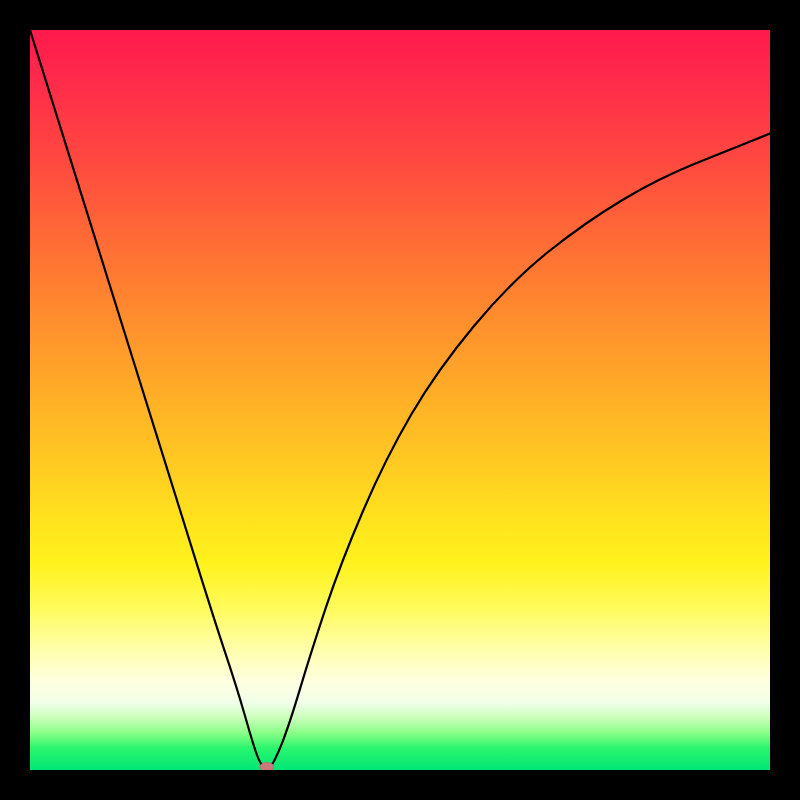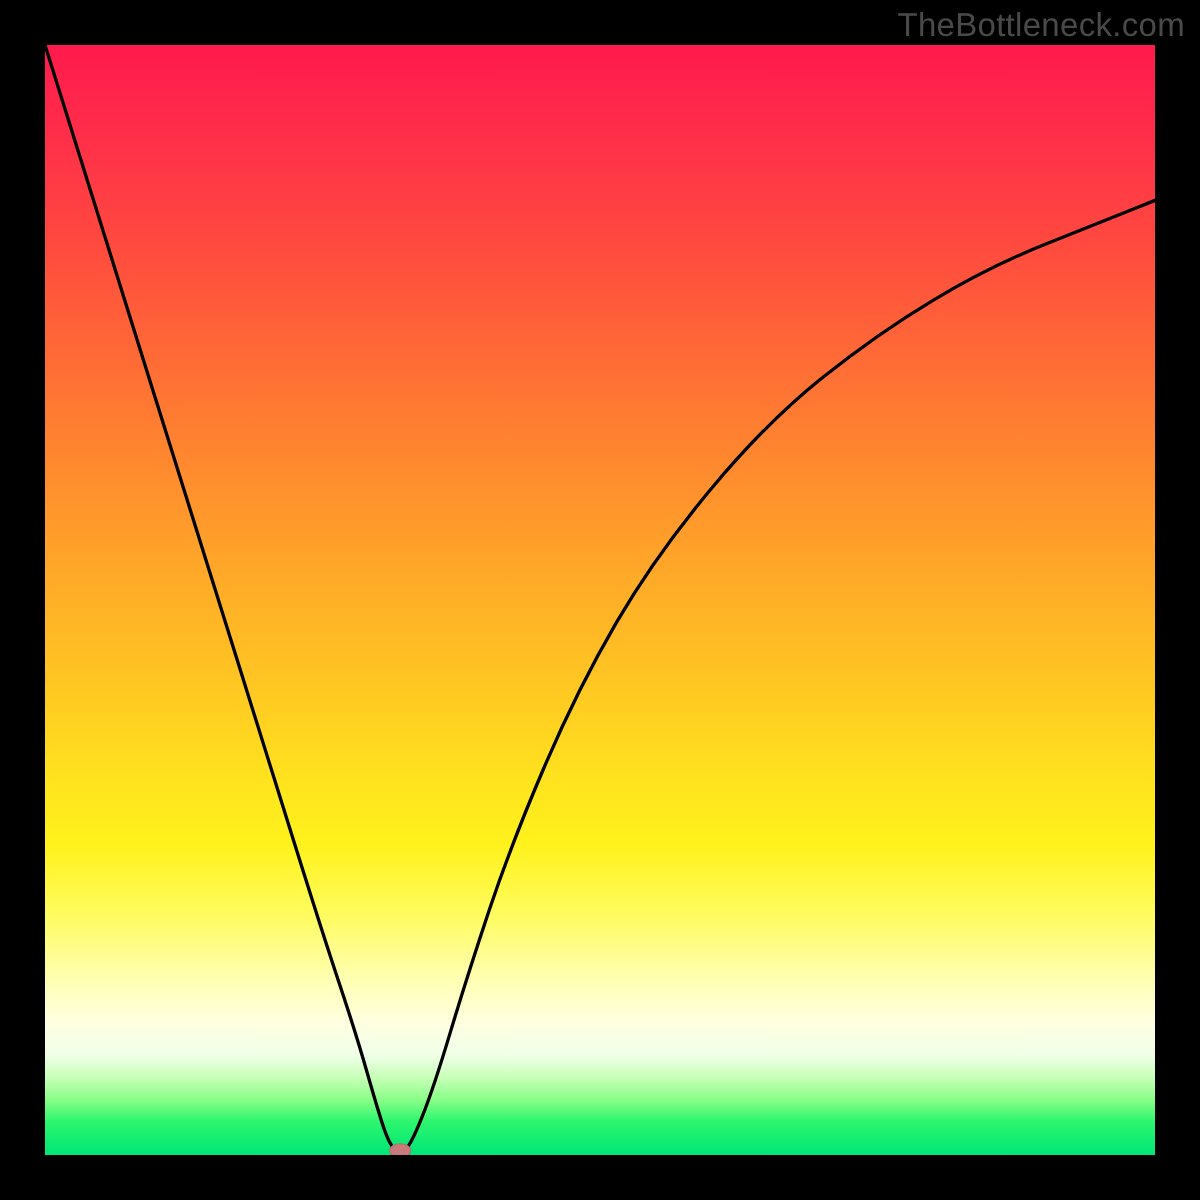--- a/index.html
+++ b/index.html
@@ -71,15 +71,14 @@
   <div class="plot-area">
 
     <svg class="curve-layer" viewBox="0 0 740 740" preserveAspectRatio="none">
       <path id="curve-path" fill="none" stroke="#000" stroke-width="2.2" stroke-linecap="round" stroke-linejoin="round" d="M 0.00 0.00 Q 37.00 118.40 55.50 177.60 Q 74.00 236.80 92.50 296.00 Q 111.00 355.20 129.50 414.40 Q 148.00 473.60 166.50 532.80 Q 185.00 592.00 196.10 625.30 Q 207.20 658.60 214.60 684.50 Q 222.00 710.40 225.70 721.50 Q 229.40 732.60 233.10 736.30 Q 236.80 740.00 240.50 736.30 Q 244.20 732.60 251.60 714.10 Q 259.00 695.60 270.10 658.60 Q 281.20 621.60 296.00 577.20 Q 310.80 532.80 333.00 481.00 Q 355.20 429.20 381.10 384.80 Q 407.00 340.40 444.00 296.00 Q 481.00 251.60 518.00 222.00 Q 555.00 192.40 592.00 170.20 Q 629.00 148.00 666.00 133.20 Q 703.00 118.40 721.50 111.00 T 740.00 103.60"></path>
 
       <ellipse id="marker-dot" rx="7" ry="4.5" fill="#c97a7a" stroke="#b86b6b" stroke-width="0.8" cx="236.80" cy="737.00"></ellipse>
     </svg>
 
   </div>
 
-  <div class="watermark">TheBottleneck.com</div>
 
 </div>
 
 </body></html>

